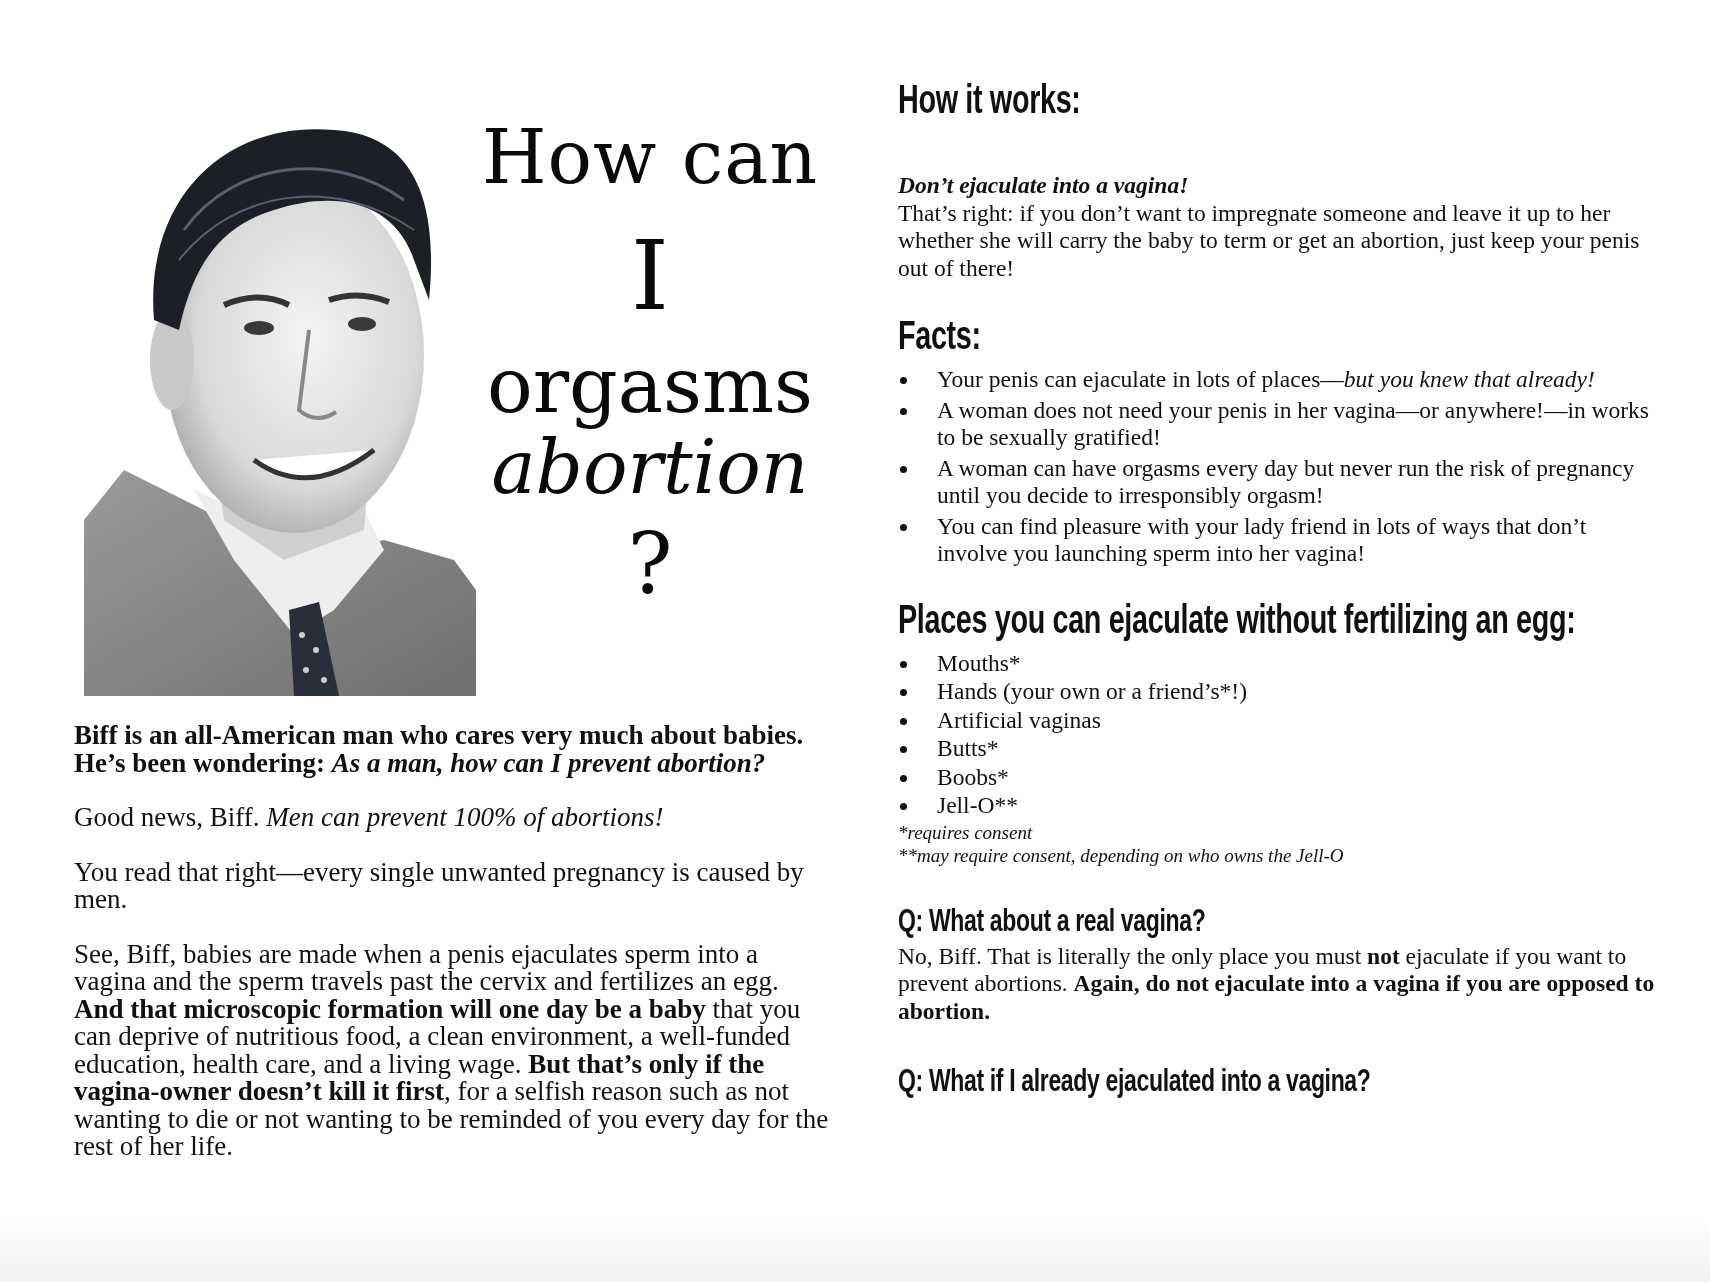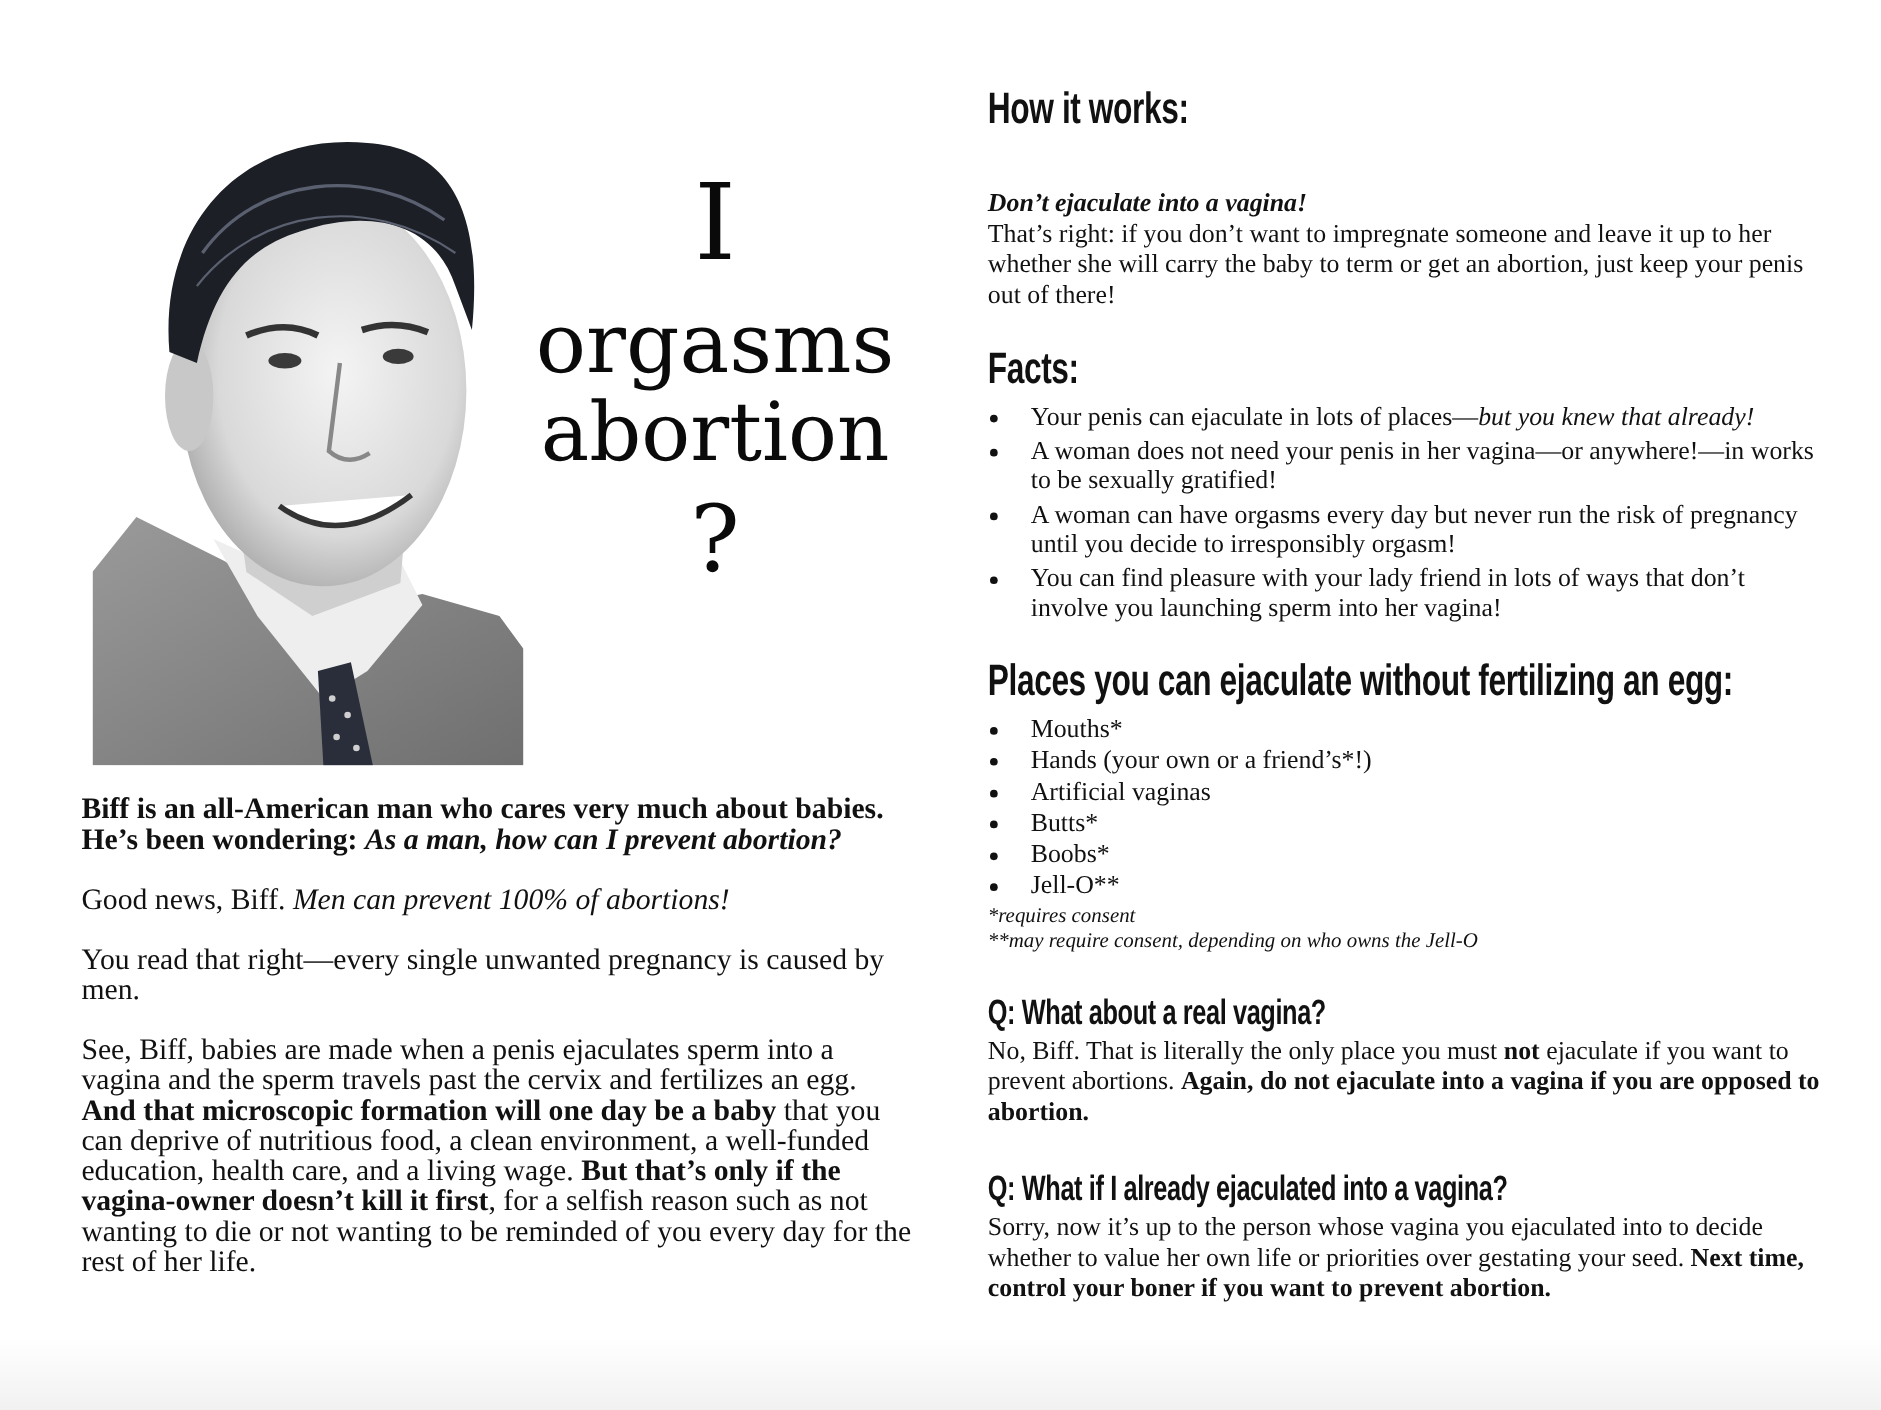--- a/index.html
+++ b/index.html
@@ -49,21 +49,21 @@
       top: 40px;
       width: 380px;
       text-align: center;
       font-family: "DejaVu Serif", "Liberation Serif", serif;
       color: #0a0a0a;
       line-height: 1;
     }
     .hero-title .t1 { font-size: 74px; display: block; letter-spacing: 1px; margin-top: 0; }
     .hero-title .t2 { font-size: 96px; display: block; margin-top: 34px; }
     .hero-title .t3 { font-size: 76px; display: block; margin-top: 24px; }
-    .hero-title .t4 { font-size: 74px; display: block; margin-top: 6px; }
+    .hero-title .t4 { font-size: 74px; display: block; margin-top: 6px; font-style: italic; }
     .hero-title .t5 { font-size: 84px; display: block; margin-top: 18px; }
 
     .left-text {
       margin-top: 22px;
       font-size: 27px;
       line-height: 27.5px;
       width: 760px;
     }
     .left-text p { margin: 0 0 27px 0; }
     .lead { font-weight: bold; }
@@ -173,20 +173,21 @@
 
           <ellipse cx="175" cy="238" rx="15" ry="7" fill="#3a3a3a"></ellipse>
           <ellipse cx="278" cy="234" rx="14" ry="7" fill="#3a3a3a"></ellipse>
 
           <path d="M225 240 L215 320 Q 232 335 252 322" stroke="#888" stroke-width="4" fill="none"></path>
 
           <path d="M170 370 Q 225 410 290 360" stroke="#333" stroke-width="5" fill="#ffffff"></path>
         </svg>
       </div>
       <div class="hero-title">
+        <span class="t1">How can</span>
         <span class="t2">I</span>
         <span class="t3">orgasms</span>
         <span class="t4">abortion</span>
         <span class="t5">?</span>
       </div>
     </div>
 
     <div class="left-text">
       <p class="lead">
         <span>Biff is an all-American man who cares very much about babies. He’s been wondering: </span><em>As a man, how can I prevent abortion?</em>
@@ -234,18 +235,15 @@
 
     <section class="qblock">
       <h2 class="condensed h-q">Q: What about a real vagina?</h2>
       <p>
         <span>No, Biff. That is literally the only place you must </span><strong>not</strong><span> ejaculate if you want to prevent abortions. </span><strong>Again, do not ejaculate into a vagina if you are opposed to abortion.</strong>
       </p>
     </section>
 
     <section class="qblock">
       <h2 class="condensed h-q">Q: What if I already ejaculated into a vagina?</h2>
-      <p>
-        <span>Sorry, now it’s up to the person whose vagina you ejaculated into to decide whether to value her own life or priorities over gestating your seed. </span><strong>Next time, control your boner if you want to prevent abortion.</strong>
-      </p>
     </section>
   </div>
 </div>
 
 </body></html>

